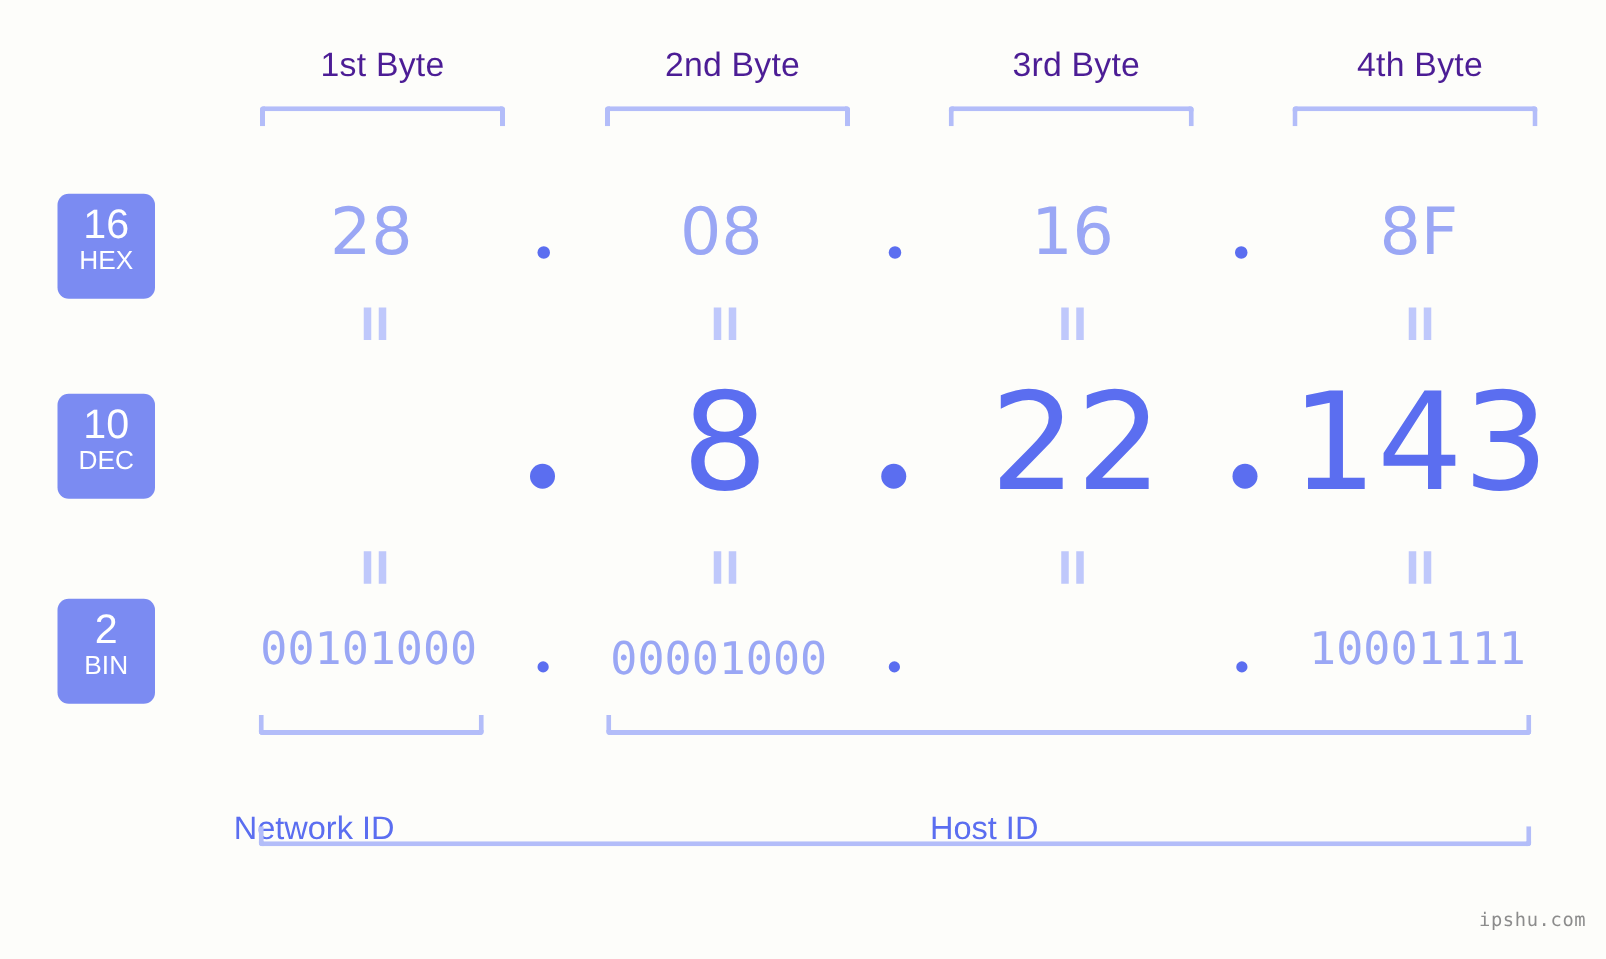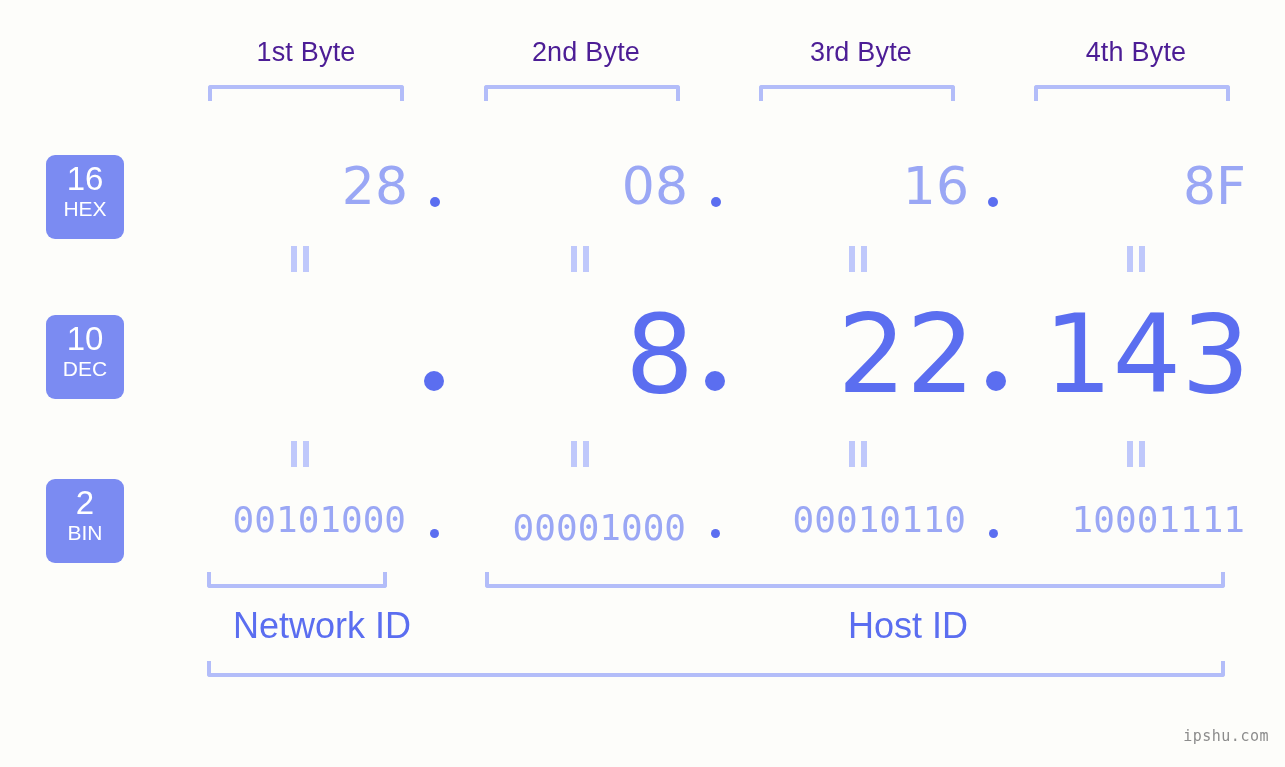--- a/index.html
+++ b/index.html
@@ -73,21 +73,21 @@
   .badge .lbl {
     display: block;
     font-size: 21px;
     line-height: 24px;
     font-weight: 400;
   }
 
   
   .cell {
     position: absolute;
-    text-align: right;
+    text-align: center;
     white-space: nowrap;
   }
   .hex-val {
     font-family: "DejaVu Sans", sans-serif;
     font-size: 52px;
     color: #9aa7f5;
     line-height: 62px;
   }
   .dec-val {
     font-family: "DejaVu Sans", sans-serif;
@@ -126,25 +126,26 @@
     height: 26px;
     background: #bfc8fb;
     display: block;
   }
   .eq i.a { left: 1px; }
   .eq i.b { left: 13px; }
 
   
   .sec-label {
     position: absolute;
-    font-size: 36px;
+    font-size: 26px;
     color: #5b6ef0;
-    text-align: right;
+    text-align: left;
     white-space: nowrap;
     line-height: 32px;
+    margin-top: 36px;
   }
   .class-label {
     position: absolute;
     font-size: 29px;
     color: #5b6ef0;
     text-align: center;
     white-space: nowrap;
     line-height: 36px;
   }
 
@@ -243,21 +244,20 @@
     <span class="num">2</span>
     <span class="lbl">BIN</span>
   </div>
 
   <div class="cell bin-val" style="left:184px; top:498px; width:222px;">00101000</div>
   <div class="dot dot-bin" style="left:430px; top:529px;"></div>
 
   <div class="cell bin-val" style="left:464px; top:506px; width:222px;">00001000</div>
   <div class="dot dot-bin" style="left:711px; top:529px;"></div>
 
-  <div class="cell bin-val" style="left:744px; top:498px; width:222px;">00010110</div>
   <div class="dot dot-bin" style="left:989px; top:529px;"></div>
 
   <div class="cell bin-val" style="left:1023px; top:498px; width:222px;">10001111</div>
 
   <div class="bracket-bottom" style="left:207px; top:572px; width:180px;"></div>
   <div class="bracket-bottom" style="left:485px; top:572px; width:740px;"></div>
 
   <div class="sec-label" style="left:187px; top:610px; width:224px;">Network ID</div>
   <div class="sec-label" style="left:744px; top:610px; width:224px;">Host ID</div>
 

